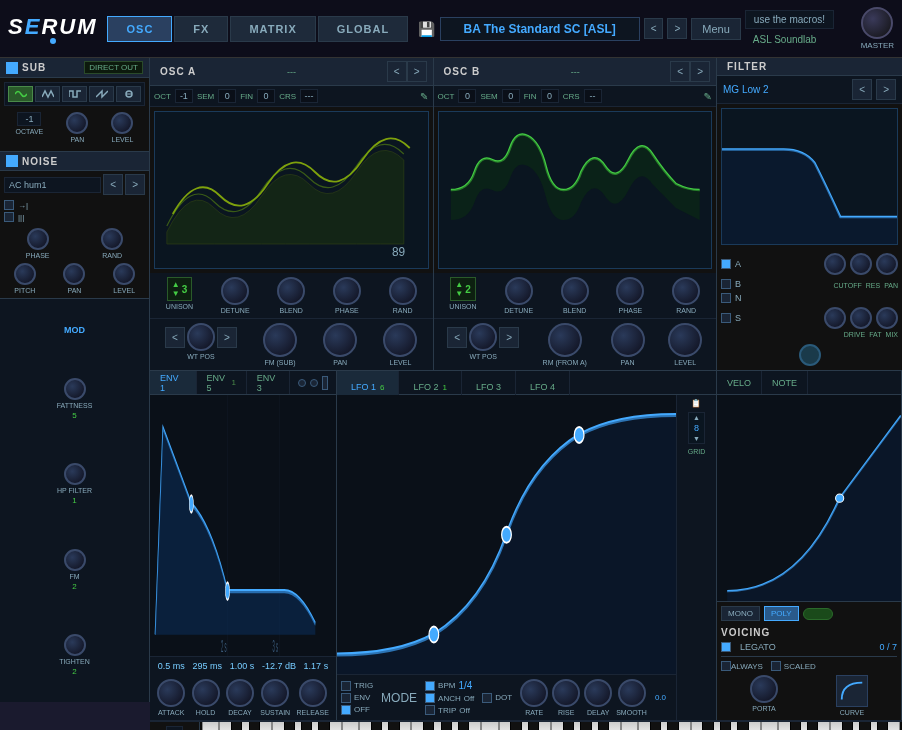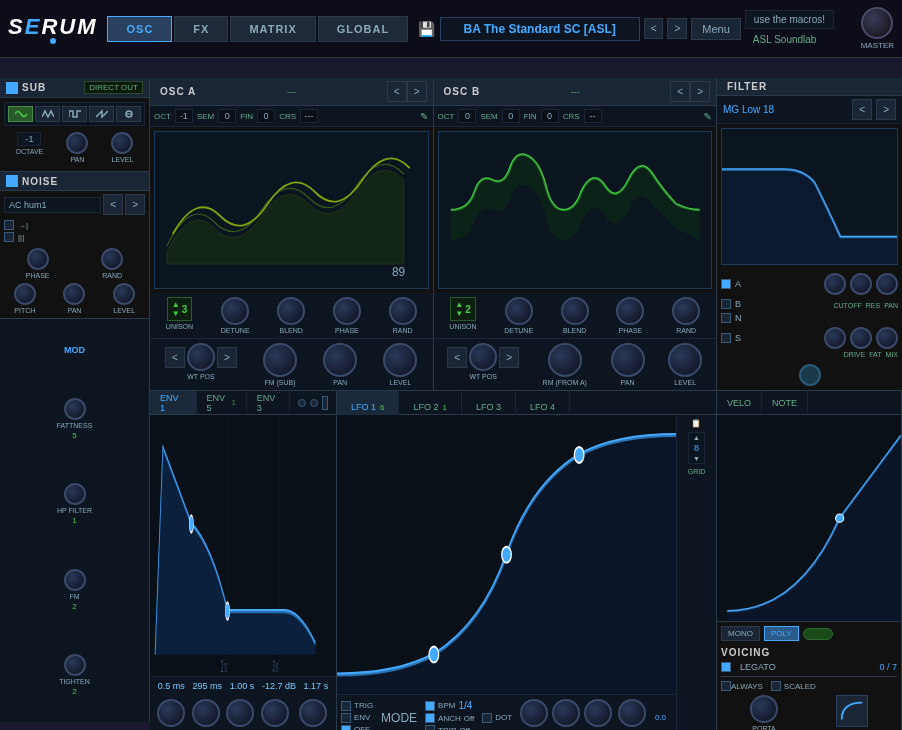--- a/index.html
+++ b/index.html
@@ -449,21 +449,21 @@
       <div class="preset-sub">use the macros!</div>
       <div class="soundlab">ASL Soundlab</div>
     </div>
   </div>
   <div class="master-knob">
     <div class="knob-circle"></div>
     <div class="knob-label">MASTER</div>
   </div>
 </div>
 
-<div style="display:flex; height:644px;margin-top:20px;">
+<div style="display:flex; height:644px;">
 
   <div class="left-col">
 
     <div>
       <div class="section-header">
         <div class="icon-box"></div>
         <span class="title">SUB</span>
         <span class="direct-out">DIRECT OUT</span>
       </div>
       <div class="sub-section">
@@ -752,21 +752,21 @@
           </div>
         </div>
       </div>
 
       <div class="filter-panel">
         <div class="osc-header">
           <div class="icon-box"></div>
           <span style="font-size:10px;font-weight:bold;color:#ccc;letter-spacing:1px;margin-left:4px;">FILTER</span>
         </div>
         <div style="display:flex;align-items:center;padding:3px 6px;background:#0d1520;border-bottom:1px solid #1a2535;gap:4px;">
-          <div style="flex:1;font-size:10px;color:#4af;">MG Low 18</div>
+          <div style="flex:1;font-size:10px;color:#4af;">MG Low 2</div>
           <div class="nav-arrow">&lt;</div>
           <div class="nav-arrow">&gt;</div>
         </div>
         <div class="filter-display">
           <svg viewBox="0 0 170 100" preserveAspectRatio="none" style="width:100%;height:100%;">
             <rect width="170" height="100" fill="#0a1520"></rect>
             <path d="M0,30 L60,30 Q80,30 90,40 Q100,55 115,80 L170,80" stroke="#4af" fill="none" stroke-width="2"></path>
             <path d="M0,30 L60,30 Q80,30 90,40 Q100,55 115,80 L170,80 L170,100 L0,100 Z" fill="#0a2040" opacity="0.4"></path>
           </svg>
         </div>

